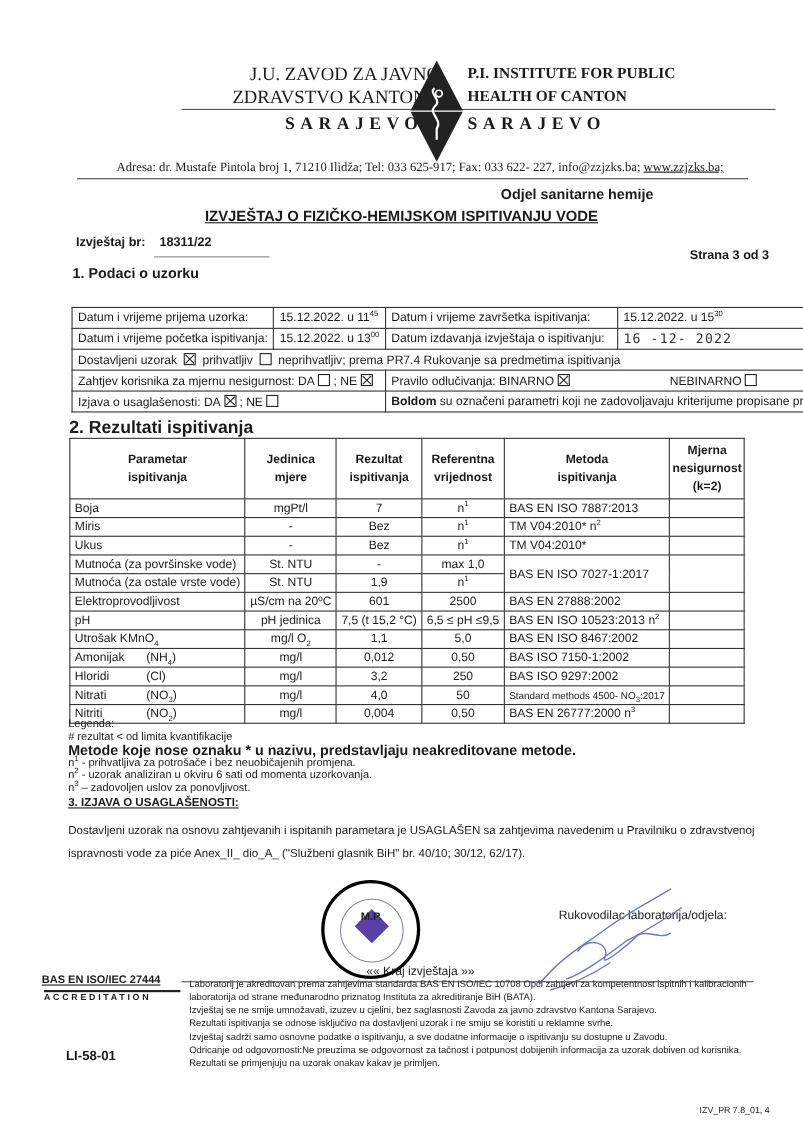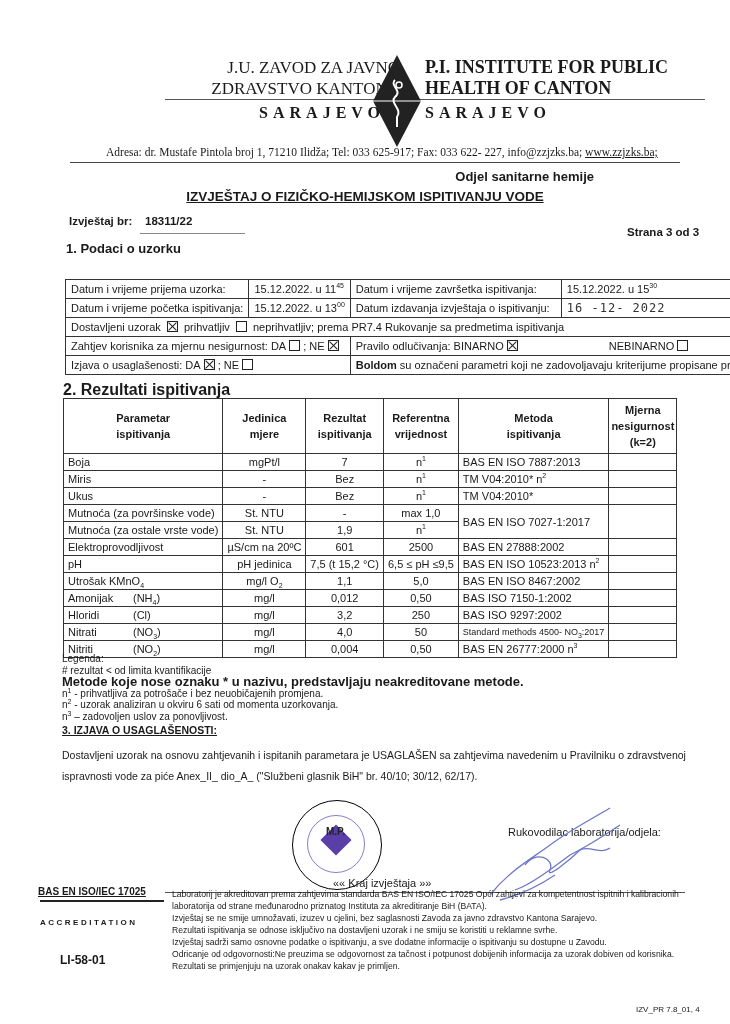--- a/index.html
+++ b/index.html
@@ -3,21 +3,21 @@
 <meta charset="utf-8">
 <style>
   html, body { margin: 0; padding: 0; background: #ffffff; }
   body { width: 730px; height: 1024px; position: relative; overflow: hidden;
          font-family: "Liberation Sans", sans-serif; color: #1a1a1a; }
   .serif { font-family: "Liberation Serif", serif; }
   .abs { position: absolute; }
 
   
   .hdr-left { left: 160px; top: 57px; width: 240px; text-align: right; font-weight: normal; font-size: 17px; line-height: 21px; }
-  .hdr-right { left: 425px; top: 57px; width: 280px; text-align: left; font-weight: bold; font-size: 18px; line-height: 21px; }
+  .hdr-right { left: 425px; top: 57px; width: 280px; text-align: left; font-weight: bold; font-size: 14px; line-height: 21px; }
   .hdr-city-l { left: 205px; top: 104px; width: 180px; text-align: right; font-weight: bold; font-size: 16px; letter-spacing: 5px; }
   .hdr-city-r { left: 425px; top: 104px; font-weight: bold; font-size: 16px; letter-spacing: 5px; }
   .hdr-line1 { left: 165px; top: 99px; width: 540px; height: 1px; background: #555; }
   .logo { left: 373px; top: 55px; width: 48px; height: 92px; }
   .addr { left: 106px; top: 146px; font-size: 11.5px; font-family: Liberation Serif, serif; }
   .addr u { text-decoration: underline; }
   .addr-line { left: 70px; top: 162px; width: 610px; height: 1px; background: #444; }
 
   .dept { left: 0; top: 169px; width: 594px; text-align: right; font-size: 13px; font-weight: bold; }
   .title { left: 0; top: 189px; width: 730px; text-align: center; font-size: 13.5px; font-weight: bold; text-decoration: underline; }
@@ -47,35 +47,35 @@
   .res td.c { text-align: center; }
   .res td.small { font-size: 9px; }
   sup, sub { font-size: 7px; line-height: 0; }
 
   .legend { left: 62px; top: 653px; font-size: 10px; line-height: 11.5px; }
   .legend .b { font-weight: bold; font-size: 13px; }
   .sec3 { left: 62px; top: 724px; font-size: 10.5px; font-weight: bold; text-decoration: underline; }
   .stmt { left: 62px; top: 745px; width: 625px; font-size: 10.5px; line-height: 21px; }
 
   
-  .stamp { left: 292px; top: 800px; width: 90px; height: 90px; border-radius: 50%; border: 1px solid #000000; box-sizing: border-box; }
+  .stamp { left: 292px; top: 800px; width: 90px; height: 90px; border-radius: 50%; border: 3px solid #000000; box-sizing: border-box; }
   .stamp-inner { position: absolute; left: 14px; top: 14px; width: 56px; height: 56px; border-radius: 50%; border: 1px solid #8a7cc9; }
   .stamp-diamond { position: absolute; left: 32px; top: 28px; width: 22px; height: 22px; background: #5b3fa8; transform: rotate(45deg); }
   .stamp-txt { position: absolute; left: 33px; top: 25px; font-size: 10px; font-weight: bold; color: #222; }
 
   .manager { left: 508px; top: 826px; font-size: 11px; }
   .sig { left: 460px; top: 800px; width: 200px; height: 110px; }
   .end { left: 333px; top: 877px; font-size: 11px; }
   .end-line { left: 165px; top: 892px; width: 520px; height: 1px; background: #555; }
 
   
   .bata-std { left: 38px; top: 886px; font-size: 10px; font-weight: bold; text-decoration: underline; }
   .bata-logo { left: 40px; top: 900px; width: 124px; }
   .bata-big { font-family: "Liberation Serif", serif; font-size: 33px; font-weight: bold; letter-spacing: 6px; line-height: 34px; }
-  .bata-acc { font-size: 8px; font-weight: bold; letter-spacing: 2.5px; border-top: 2px solid #222; padding-top: 16px; }
+  .bata-acc { font-size: 8px; font-weight: bold; letter-spacing: 2.5px; border-top: 2px solid #222; padding-top: 0; }
   .bata-num { left: 60px; top: 953px; font-size: 12px; font-weight: bold; }
   .foot-text { left: 172px; top: 888px; width: 520px; font-size: 8.6px; line-height: 12px; }
   .form-code { left: 636px; top: 1005px; font-size: 8px; }
 </style>
 </head>
 <body>
 
 <div class="abs hdr-left serif">
   <div>J.U. ZAVOD ZA JAVNO</div>
   <div>ZDRAVSTVO KANTONA</div>
@@ -295,25 +295,25 @@
   <g fill="none" stroke="#6c78c8" stroke-width="1.3">
     <path d="M30 95 C 50 70, 70 60, 90 45 C 110 30, 130 20, 150 8"></path>
     <path d="M55 90 C 70 85, 90 70, 110 55 C 130 45, 145 35, 160 25"></path>
     <path d="M65 65 C 75 50, 95 58, 90 70 C 85 80, 110 60, 120 50 C 130 45, 140 55, 150 48"></path>
     <path d="M40 100 C 60 95, 80 85, 95 75"></path>
   </g>
 </svg>
 <div class="abs end">«« Kraj izvještaja »»</div>
 <div class="abs end-line"></div>
 
-<div class="abs bata-std">BAS EN ISO/IEC 17025</div>
+<div class="abs bata-std">BAS EN ISO/IEC 27444</div>
 <div class="abs bata-logo">
   <div class="bata-acc">ACCREDITATION</div>
 </div>
 <div class="abs bata-num">LI-58-01</div>
 <div class="abs foot-text">
-  <div>Laboratorij je akreditovan prema zahtjevima standarda BAS EN ISO/IEC 17025 Opći zahtjevi za kompetentnost ispitnih i kalibracionih laboratorija od strane međunarodno priznatog Instituta za akreditiranje BiH (BATA).</div>
+  <div>Laboratorij je akreditovan prema zahtjevima standarda BAS EN ISO/IEC 10708 Opći zahtjevi za kompetentnost ispitnih i kalibracionih laboratorija od strane međunarodno priznatog Instituta za akreditiranje BiH (BATA).</div>
   <div>Izvještaj se ne smije umnožavati, izuzev u cjelini, bez saglasnosti Zavoda za javno zdravstvo Kantona Sarajevo.</div>
   <div>Rezultati ispitivanja se odnose isključivo na dostavljeni uzorak i ne smiju se koristiti u reklamne svrhe.</div>
   <div>Izvještaj sadrži samo osnovne podatke o ispitivanju, a sve dodatne informacije o ispitivanju su dostupne u Zavodu.</div>
   <div>Odricanje od odgovornosti:Ne preuzima se odgovornost za tačnost i potpunost dobijenih informacija za uzorak dobiven od korisnika. Rezultati se primjenjuju na uzorak onakav kakav je primljen.</div>
 </div>
 <div class="abs form-code">IZV_PR 7.8_01, 4</div>
 
 </body></html>

